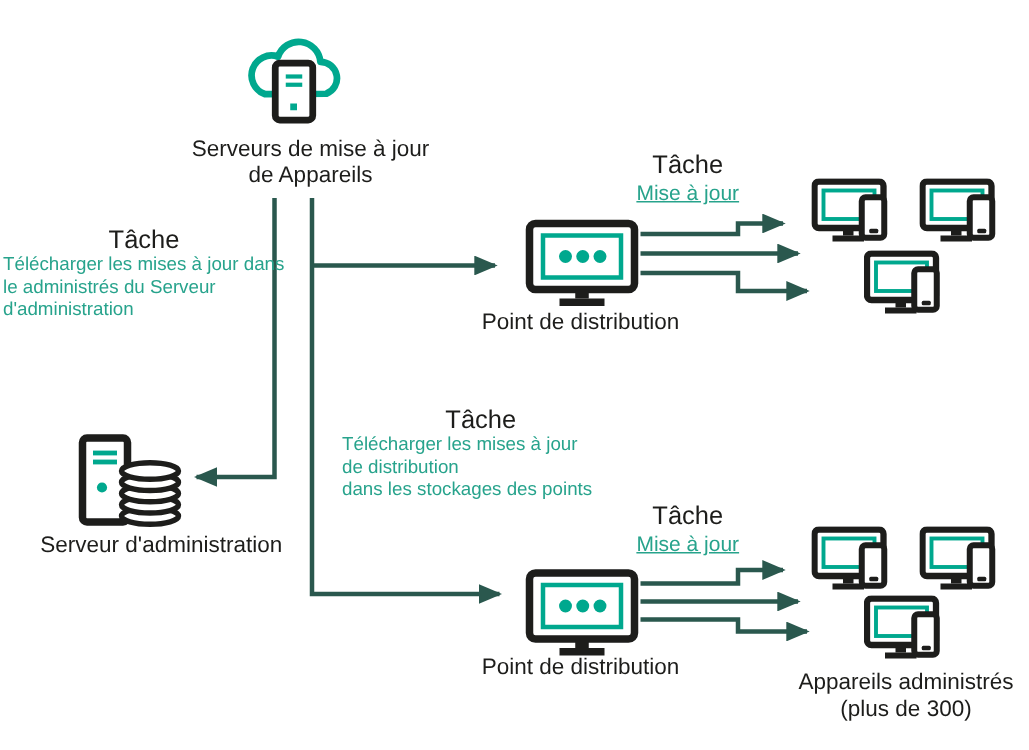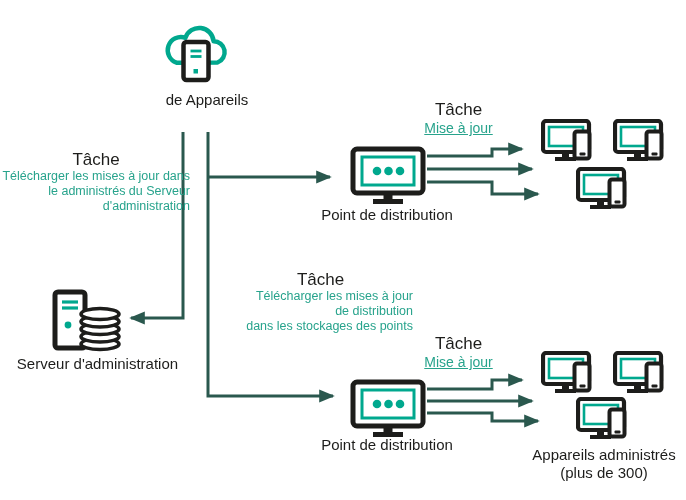--- a/index.html
+++ b/index.html
@@ -5,21 +5,21 @@
   html,body{margin:0;padding:0;}
   body{
     width:686px;height:500px;background:#ffffff;
     font-family:"Liberation Sans",sans-serif;
     color:#1d1d1b;overflow:hidden;
   }
   .canvas{position:relative;width:686px;height:500px;background:#fff;}
   .abs{position:absolute;}
   .lbl{font-size:15px;line-height:17px;text-align:center;color:#1d1d1b;}
   .task-title{font-size:17px;line-height:18px;text-align:center;color:#1d1d1b;}
-  .task-line{font-size:12.5px;line-height:15px;text-align:right;color:#27a38c;}
+  .task-line{font-size:12.5px;line-height:15px;text-align:left;color:#27a38c;}
   .action{font-size:14px;line-height:18px;text-align:center;color:#27a38c;text-decoration:underline;}
   svg{display:block;}
 </style>
 </head>
 <body>
 
 <div class="canvas">
 
   <svg class="abs" style="left:0;top:0;" width="686" height="500" viewBox="0 0 686 500">
     <defs>
@@ -45,20 +45,21 @@
   <div class="abs" style="left:162px;top:18px;">
     <svg width="66" height="68" viewBox="0 0 66 68">
       <path d="M55.5 44.5 a11 11 0 0 0 -3.9 -21.3 a14.5 14.5 0 0 0 -28.2 -3.4 a10.5 10.5 0 0 0 -8.9 24.9 Z" fill="#ffffff" stroke="#00a88e" stroke-width="4.5" stroke-linejoin="round"></path>
       <rect x="21.5" y="24" width="25" height="38" rx="3" fill="#ffffff" stroke="#1d1d1b" stroke-width="4.5"></rect>
       <line x1="28.5" y1="33" x2="39.5" y2="33" stroke="#00a88e" stroke-width="2.8"></line>
       <line x1="28.5" y1="38.5" x2="39.5" y2="38.5" stroke="#00a88e" stroke-width="2.8"></line>
       <rect x="31.5" y="51" width="4.5" height="4.5" fill="#00a88e"></rect>
     </svg>
   </div>
   <div class="abs lbl" style="left:97px;top:91px;width:220px;">
+    <div>Serveurs de mise à jour</div>
     <div>de Appareils</div>
   </div>
 
   <div class="abs" style="left:2px;top:151px;width:188px;">
     <div class="task-title">Tâche</div>
     <div class="task-line">Télécharger les mises à jour dans</div>
     <div class="task-line">le administrés du Serveur</div>
     <div class="task-line">d'administration</div>
   </div>
 
@@ -77,21 +78,21 @@
       <circle cx="20" cy="37" r="3.4" fill="#00a88e"></circle>
       <g fill="#ffffff" stroke="#1d1d1b" stroke-width="3.6">
         <ellipse cx="52" cy="56" rx="19" ry="5.5"></ellipse>
         <ellipse cx="52" cy="48.5" rx="19" ry="5.5"></ellipse>
         <ellipse cx="52" cy="41" rx="19" ry="5.5"></ellipse>
         <ellipse cx="52" cy="33.5" rx="19" ry="5.5"></ellipse>
         <ellipse cx="52" cy="26" rx="19" ry="5.5"></ellipse>
       </g>
     </svg>
   </div>
-  <div class="abs lbl" style="left:0px;top:355px;width:195px;">Serveur d'administration</div>
+  <div class="abs lbl" style="left:10px;top:355px;width:195px;">Serveur d'administration</div>
 
   <div class="abs" style="left:350px;top:146px;">
     <svg width="76" height="60" viewBox="0 0 76 60">
       <rect x="3" y="3" width="70" height="44" rx="4" fill="#ffffff" stroke="#1d1d1b" stroke-width="5"></rect>
       <rect x="12" y="11" width="52" height="28" fill="none" stroke="#00a88e" stroke-width="3"></rect>
       <circle cx="27" cy="25" r="4.3" fill="#00a88e"></circle>
       <circle cx="38.5" cy="25" r="4.3" fill="#00a88e"></circle>
       <circle cx="50" cy="25" r="4.3" fill="#00a88e"></circle>
       <rect x="33.5" y="47" width="9" height="6" fill="#1d1d1b"></rect>
       <rect x="23" y="53" width="30" height="5" fill="#1d1d1b"></rect>

